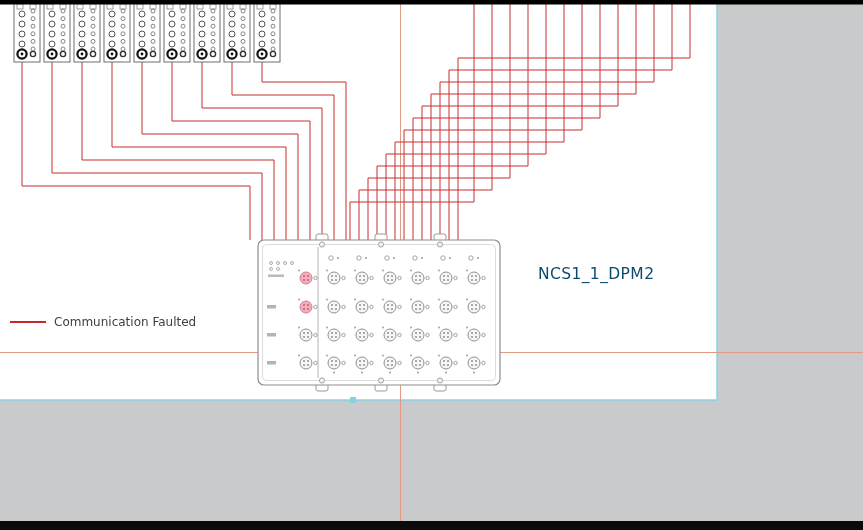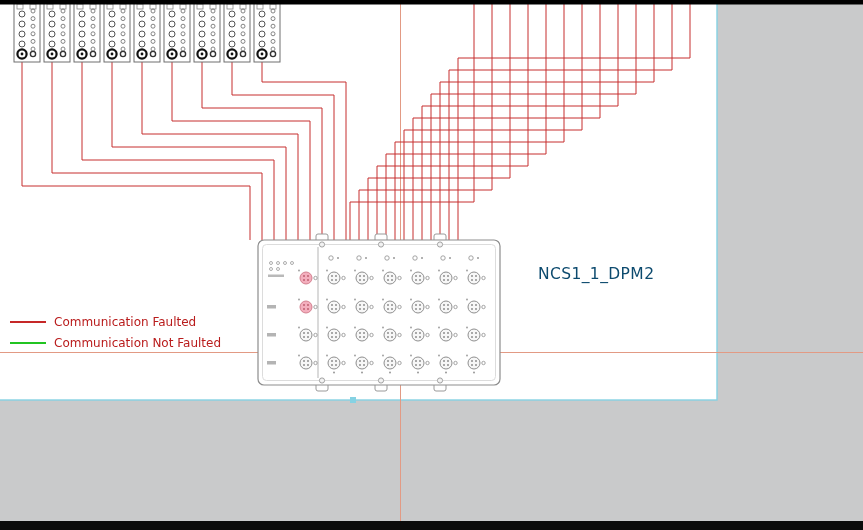--- a/index.html
+++ b/index.html
@@ -4,21 +4,21 @@
 <style>
   *{margin:0;padding:0;box-sizing:border-box}
   html,body{width:863px;height:530px;overflow:hidden;background:#c9cacb;
     font-family:"DejaVu Sans","Liberation Sans",sans-serif}
   .stage{position:absolute;left:0;top:0;width:863px;height:530px}
   #scene{position:absolute;left:0;top:0}
   .device-label{position:absolute;left:538px;top:265px;font-size:15.5px;color:#0c4a6e;letter-spacing:.4px}
   .legend{position:absolute;left:10px;top:311px}
   .legend-row{display:flex;align-items:center;height:21px}
   .swatch{display:inline-block;width:36px;height:2px;margin-right:8px}
-  .legend-label{font-size:12px;color:#b91c1c}
+  .legend-label{font-size:12px;color:#404040}
 </style>
 </head>
 <body>
 
 <div class="stage">
   <svg id="scene" width="863" height="530">
       <rect x="-8" y="-8" width="725" height="408" fill="#ffffff" stroke="#85d2e3" stroke-width="1.4"></rect>
       <line x1="0" y1="352.5" x2="863" y2="352.5" stroke="#e29a84" stroke-width="1"></line>
       <line x1="400.5" y1="4" x2="400.5" y2="521" stroke="#e29a84" stroke-width="1"></line>
       <rect x="350" y="397" width="6" height="6" fill="#85d2e3"></rect>
@@ -511,18 +511,14 @@
       <rect x="0" y="521" width="863" height="9" fill="#0b0b0b"></rect>
     </svg>
 
   <div class="device-label">NCS1_1_DPM2</div>
 
   <div class="legend">
     <div class="legend-row">
       <span class="swatch" style="background: rgb(198, 40, 40);"></span>
       <span class="legend-label">Communication Faulted</span>
     </div>
-    <div class="legend-row">
-      <span class="swatch" style="background: rgb(33, 196, 33);"></span>
-      <span class="legend-label">Communication Not Faulted</span>
-    </div>
   </div>
 </div>
 
 </body></html>

